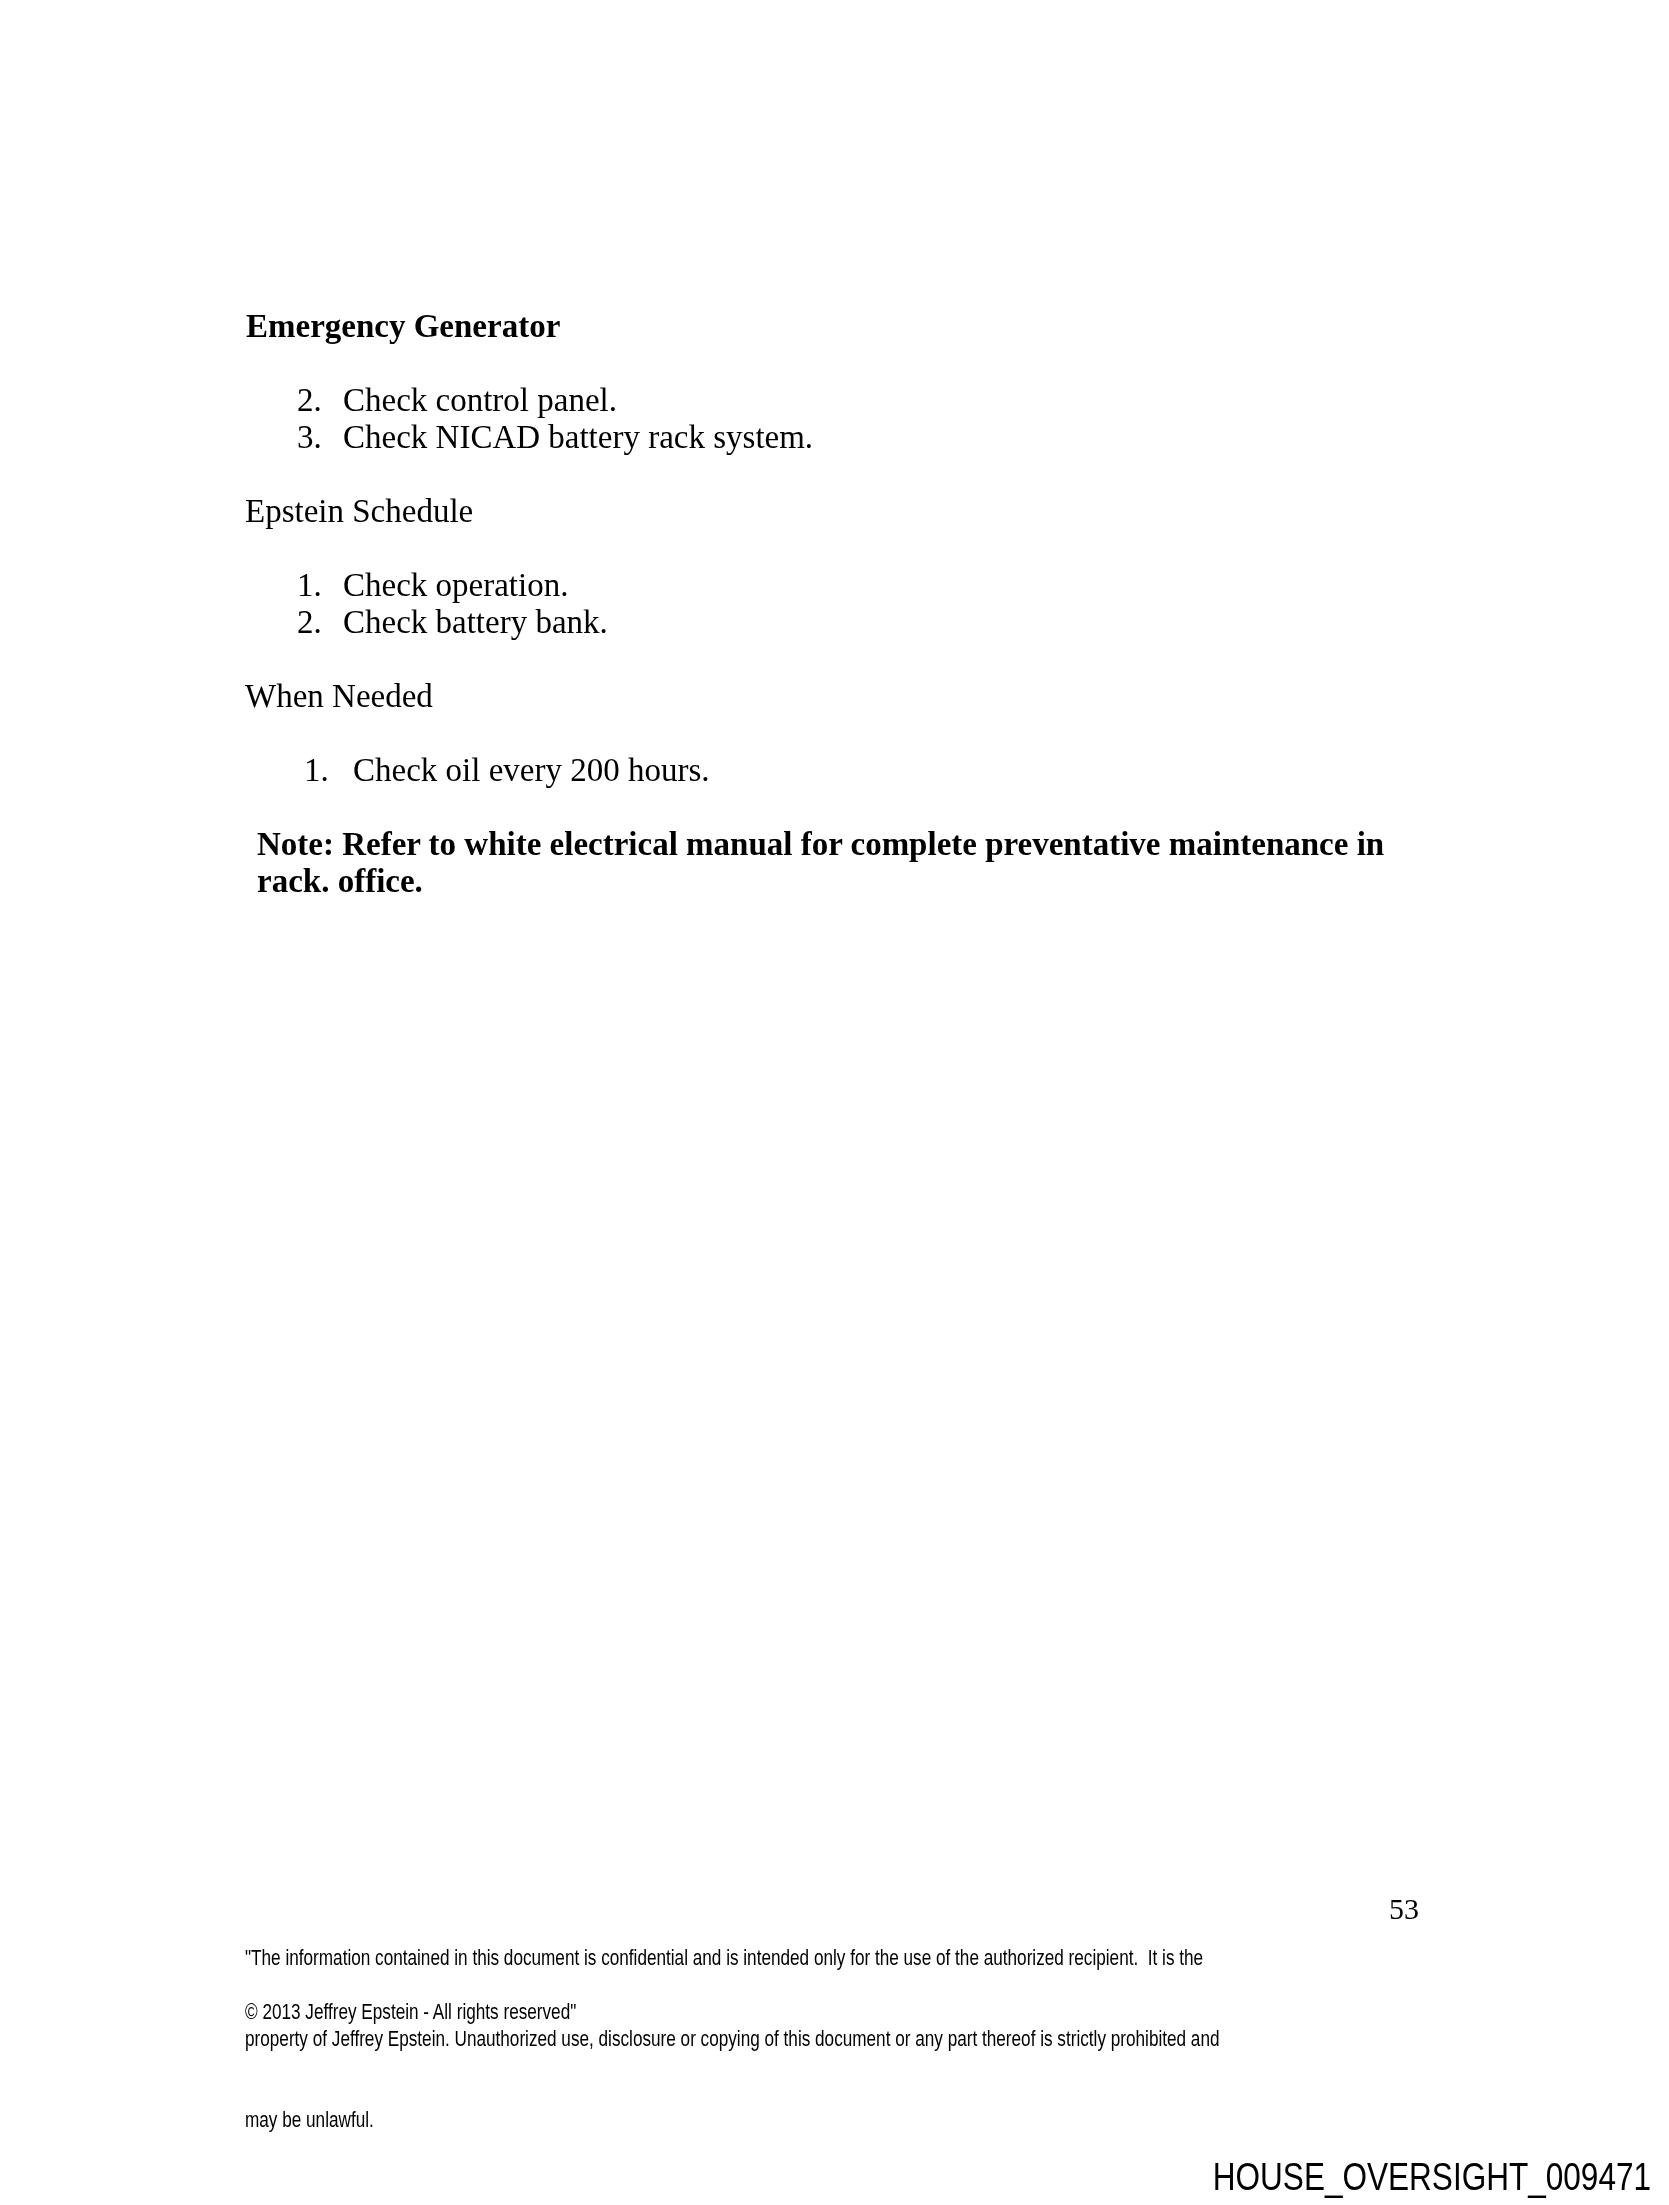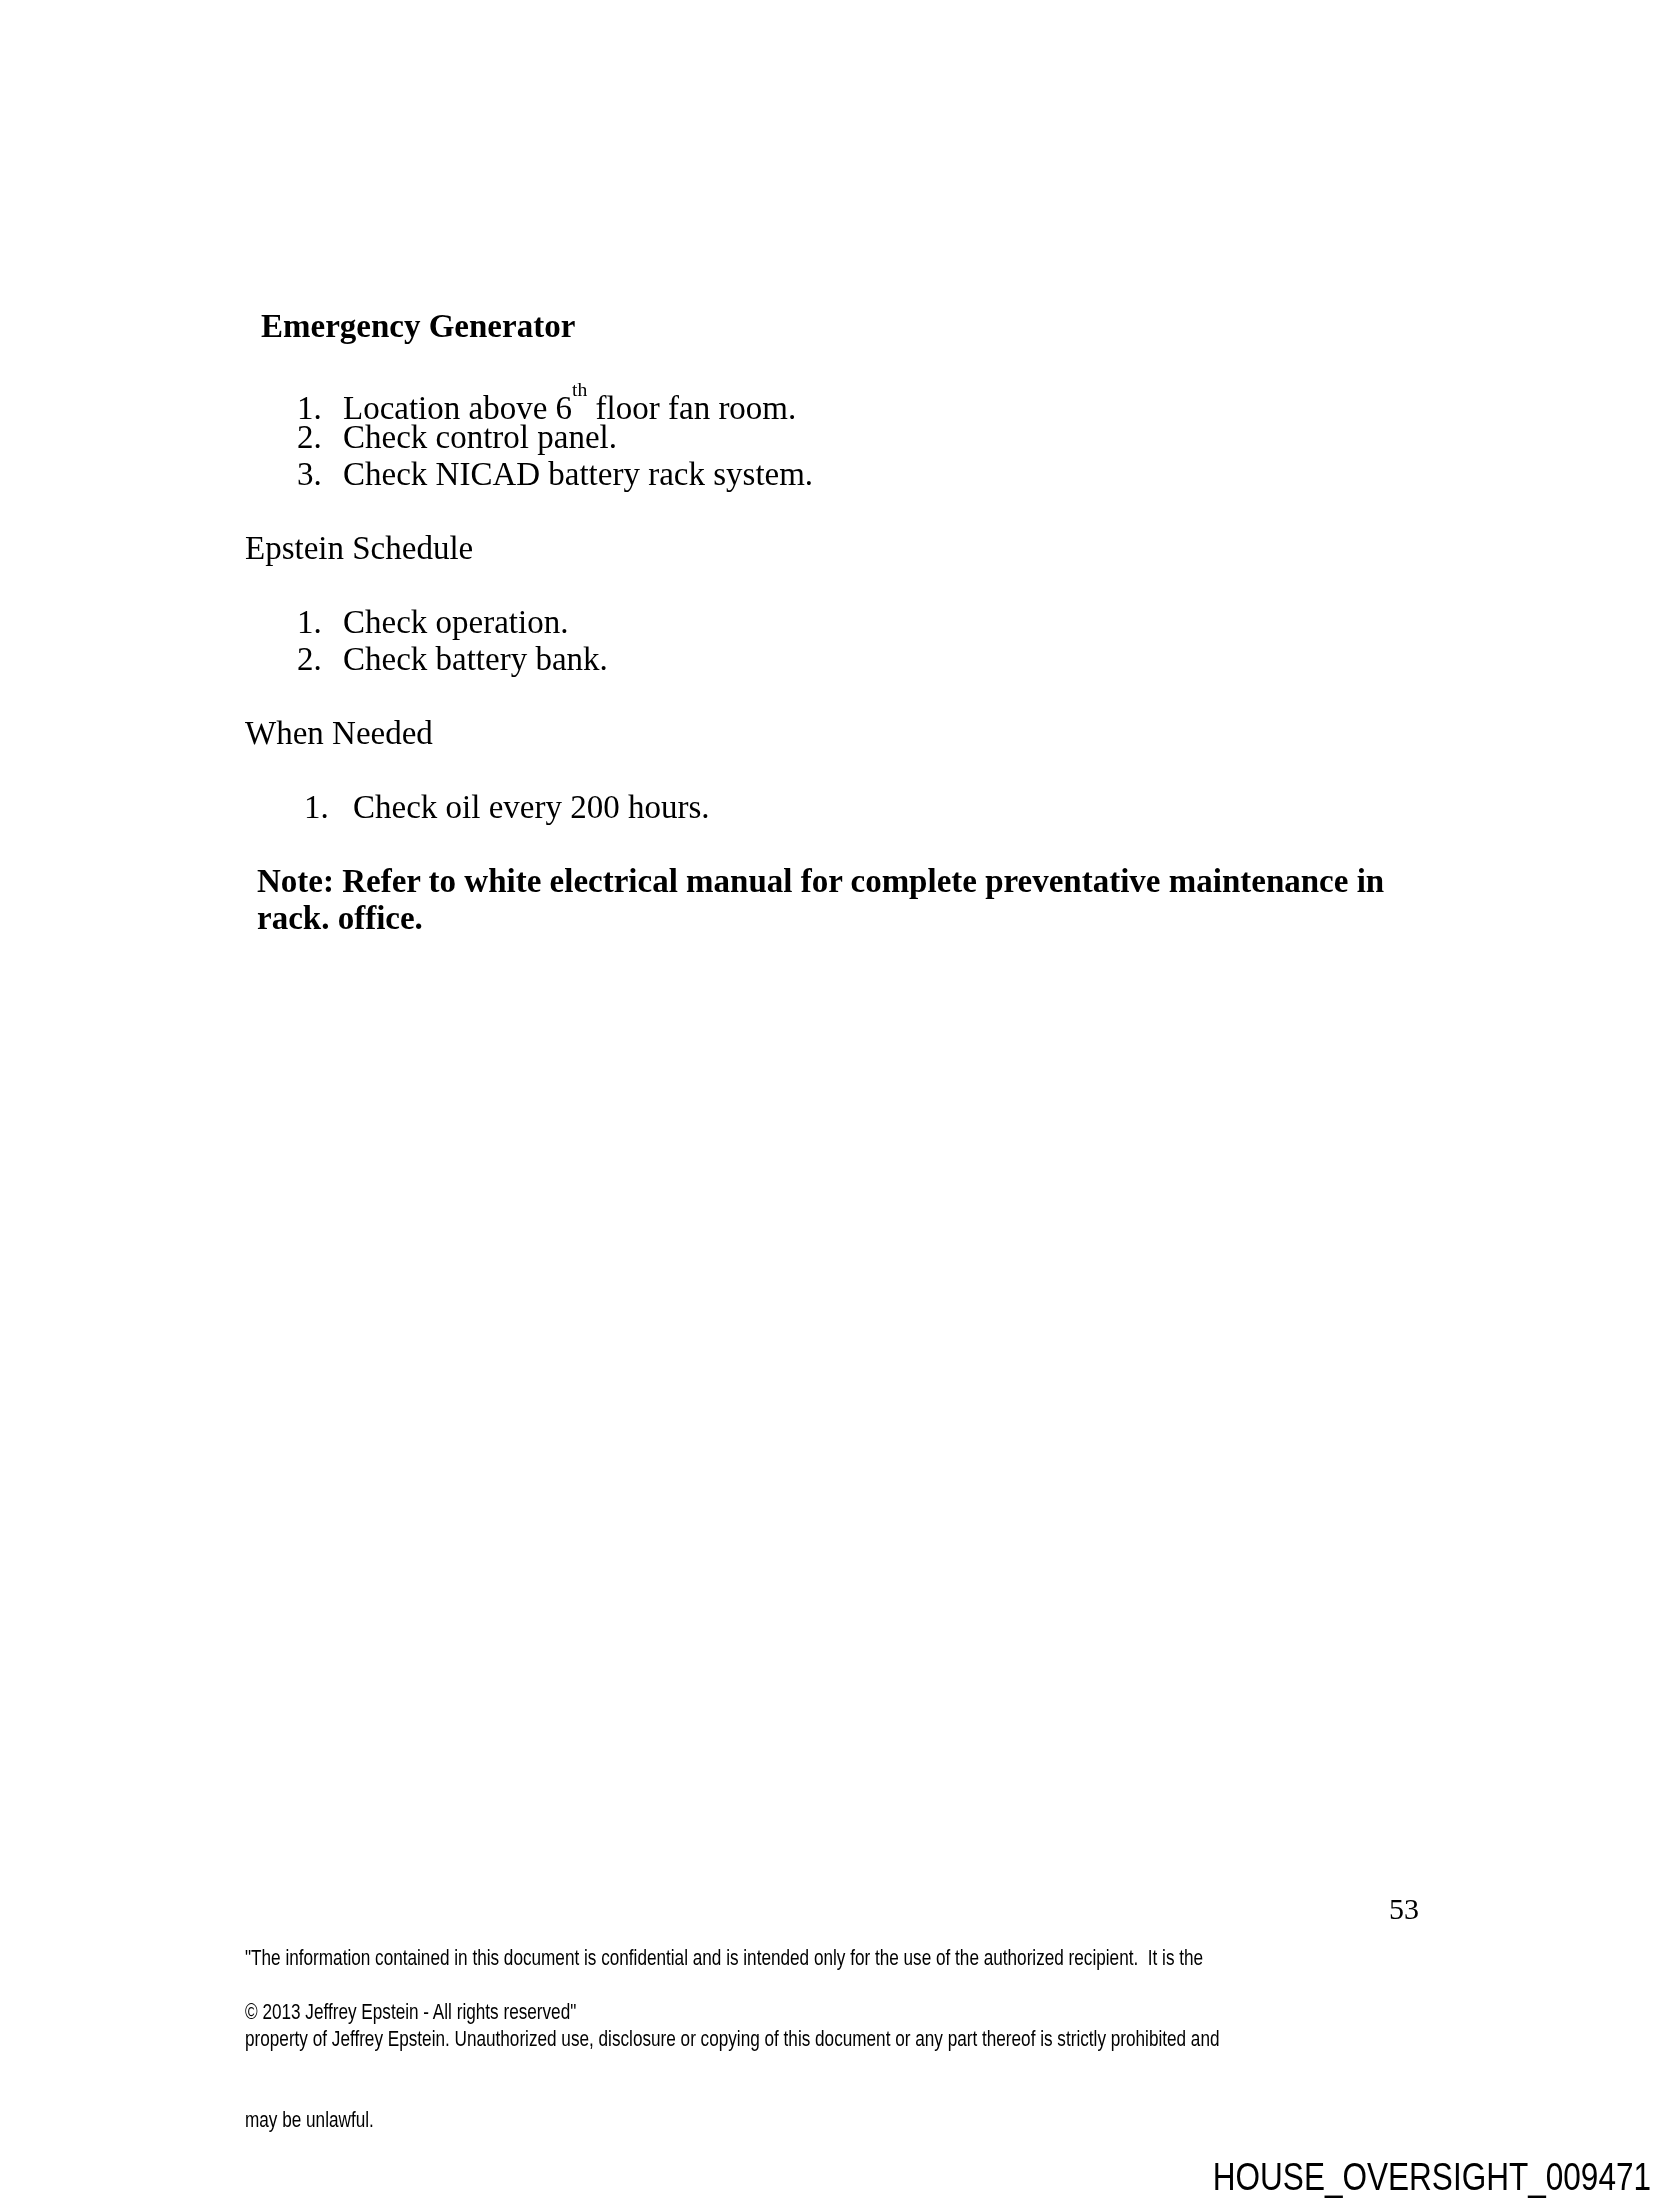--- a/index.html
+++ b/index.html
@@ -17,21 +17,21 @@
     position: absolute;
     left: 245px;
     top: 308px;
     width: 1244px;
     font-size: 33px;
     line-height: 37px;
   }
   .content h1 {
     font-size: 33px;
     font-weight: bold;
-    margin: 0 0 37px 16px;
+    margin: 0 0 37px 1px;
     line-height: 37px;
   }
   .content h2 {
     font-size: 33px;
     font-weight: normal;
     margin: 0 0 37px 0;
     line-height: 37px;
   }
   .list { margin: 0 0 37px 0; }
   .item { height: 37px; white-space: nowrap; }
@@ -94,23 +94,20 @@
 <body>
 
 <div class="page">
 
   <section class="content">
 
     <h1>Emergency Generator</h1>
 
     <div class="list">
       <div class="item">
-        <span class="num">1.</span><span class="txt"><span>Location above 6</span><sup>th</sup><span> floor fan room.</span></span>
-      </div>
-      <div class="item">
         <span class="num">2.</span><span class="txt">Check control panel.</span>
       </div>
       <div class="item">
         <span class="num">3.</span><span class="txt">Check NICAD battery rack system.</span>
       </div>
     </div>
 
     <h2>Epstein Schedule</h2>
 
     <div class="list">

